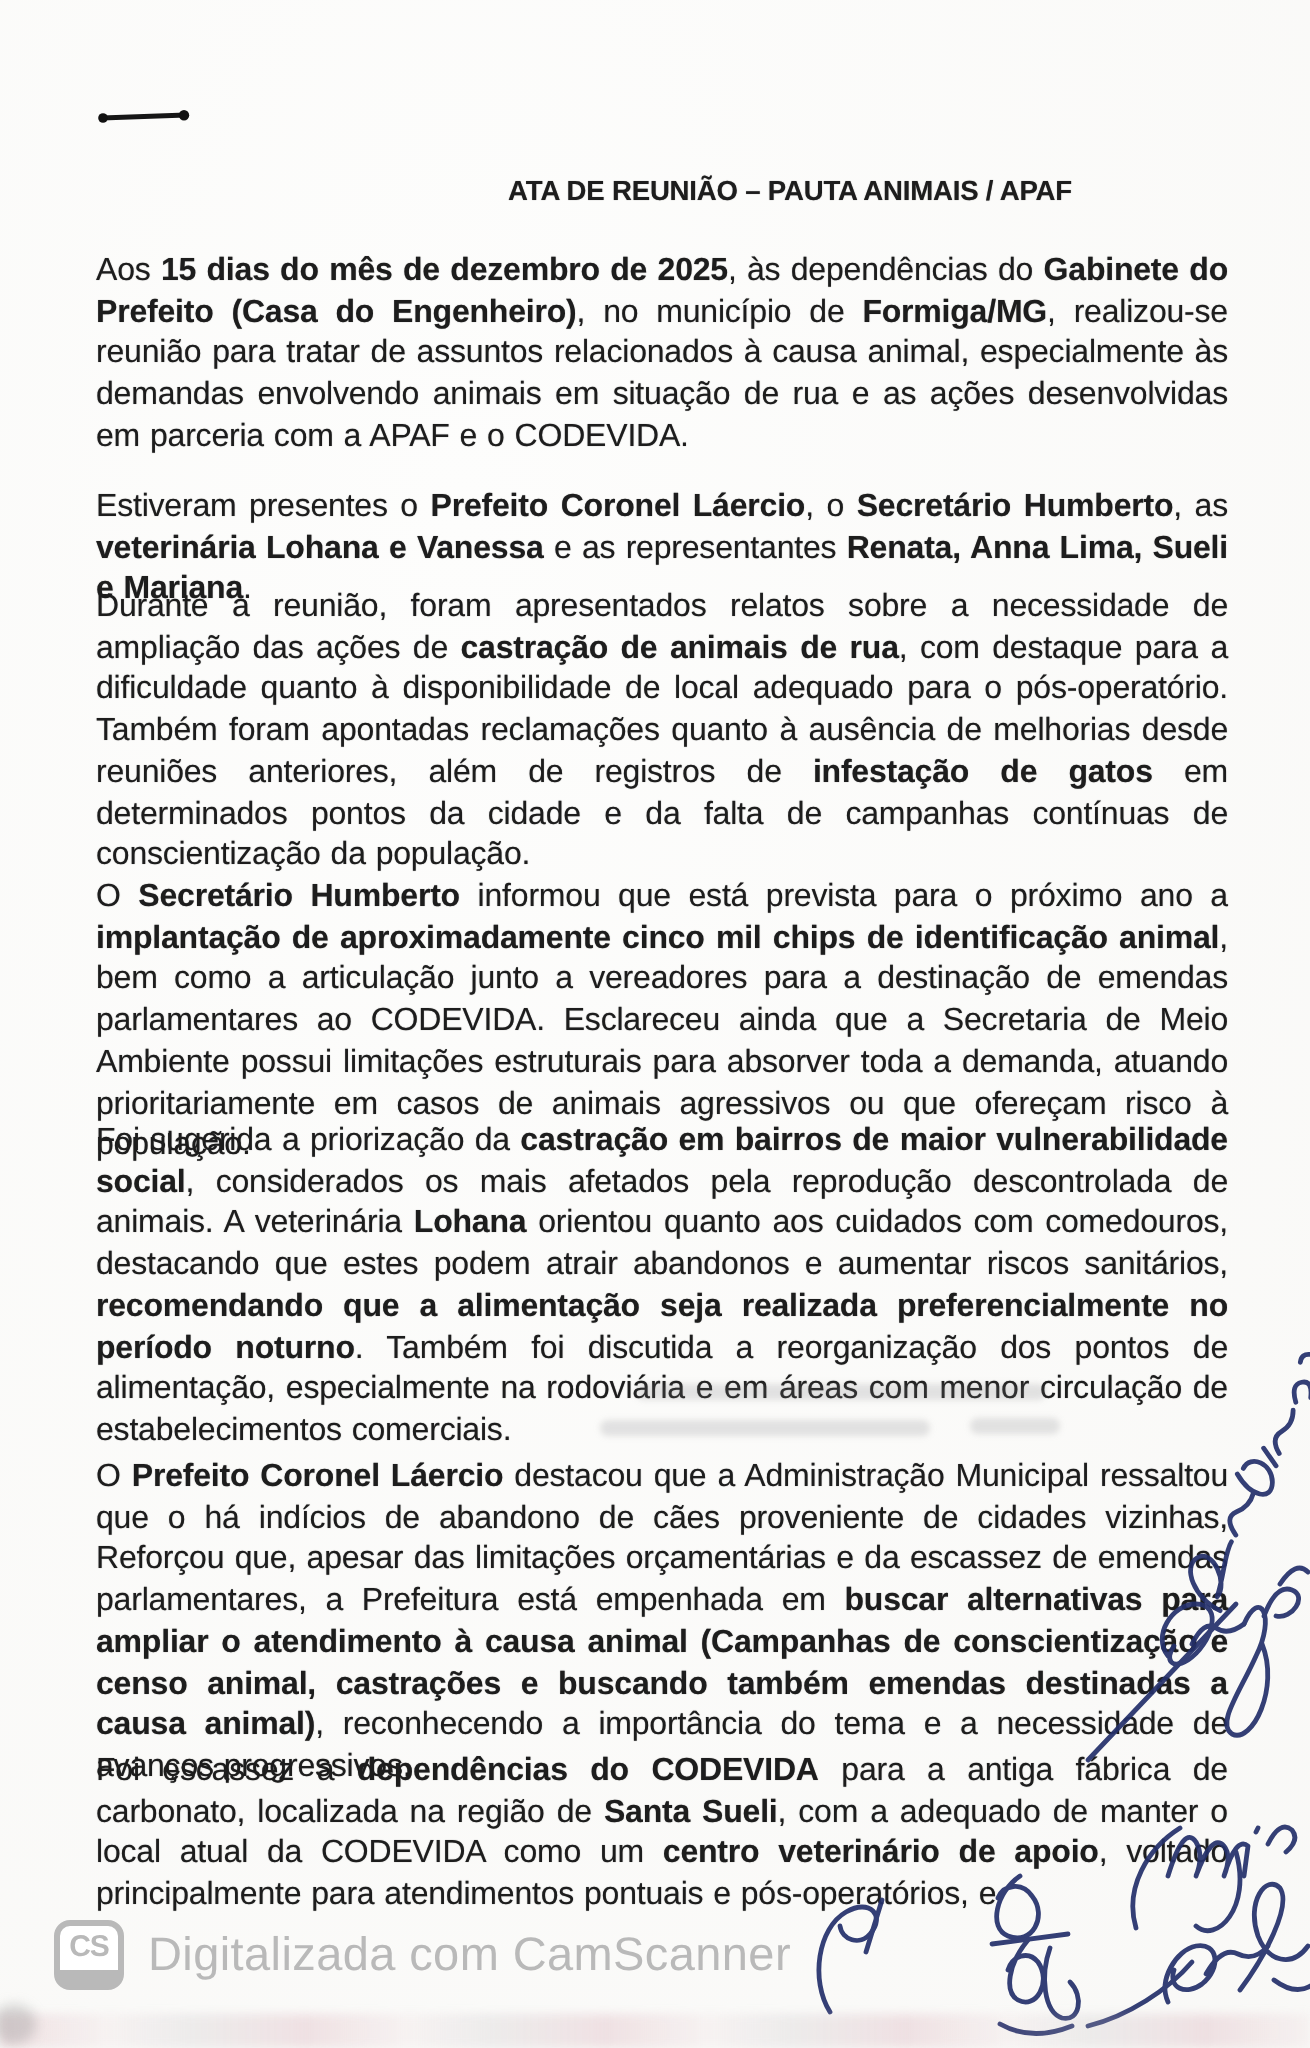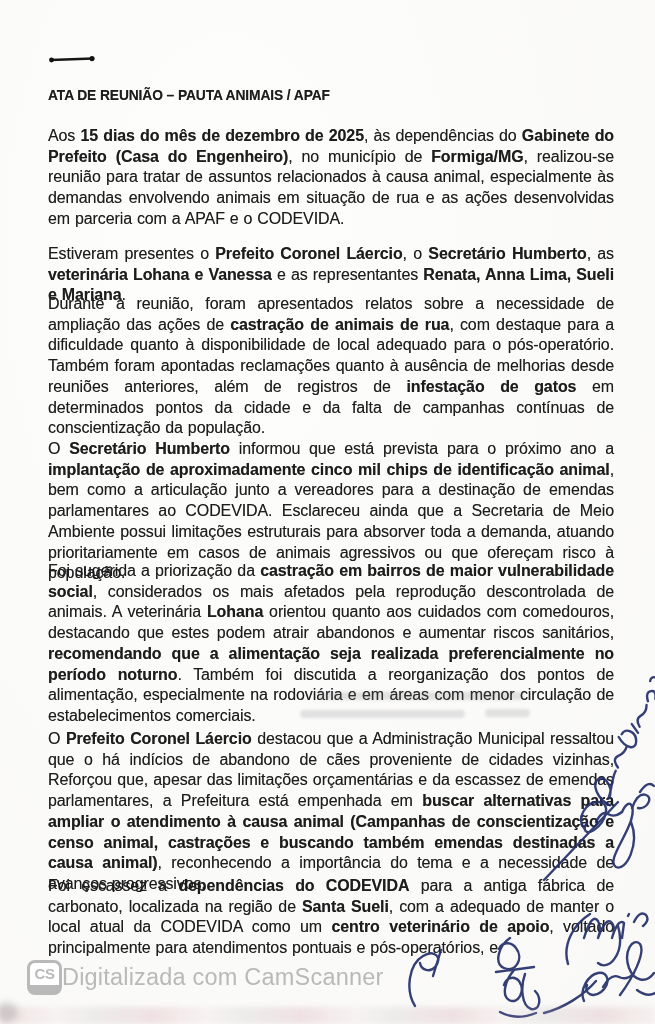--- a/index.html
+++ b/index.html
@@ -21,21 +21,21 @@
     overflow:hidden;
     background:
       radial-gradient(ellipse at 35% 25%, rgba(255,255,255,0) 0%, rgba(244,243,240,0.45) 100%),
       var(--paper);
   }
   
   .staple{position:absolute;left:47px;top:51px;width:50px;height:12px;}
   
   .doc-title{
     position:absolute;top:88px;left:48px;width:488px;
-    text-align:left;font-weight:700;font-size:13.8px;
+    text-align:right;font-weight:700;font-size:13.8px;
     letter-spacing:-0.1px;color:var(--ink);
     text-shadow:0 0 0.5px rgba(25,25,25,0.55);
   }
   
   .para{
     position:absolute;left:48px;width:566px;margin:0;
     text-align:justify;
     font-size:16px;line-height:20.7px;letter-spacing:-0.1px;word-spacing:0.6px;
     color:var(--ink);
     text-shadow:0 0 0.5px rgba(25,25,25,0.5);
@@ -61,20 +61,21 @@
     display:block;text-align:center;
     font-weight:700;font-size:15px;line-height:21px;
     color:var(--watermark-gray);letter-spacing:-0.5px;
   }
   .cs-badge .cs-bar{
     position:absolute;left:-1px;right:-1px;bottom:-1px;height:8px;
     background:var(--watermark-gray);
     border-radius:0 0 5px 5px;
   }
   .wm-label{
+    margin-left:12px;
     font-size:23.5px;font-weight:500;letter-spacing:0.2px;
     color:var(--watermark-gray);
   }
   
   .bottom-band{
     position:absolute;left:0;right:0;top:1007px;height:17px;
     background:repeating-linear-gradient(90deg,
       rgba(213,165,176,0.30) 0px, rgba(213,165,176,0.08) 55px,
       rgba(190,185,190,0.22) 95px, rgba(213,165,176,0.28) 150px);
     filter:blur(2.5px);

